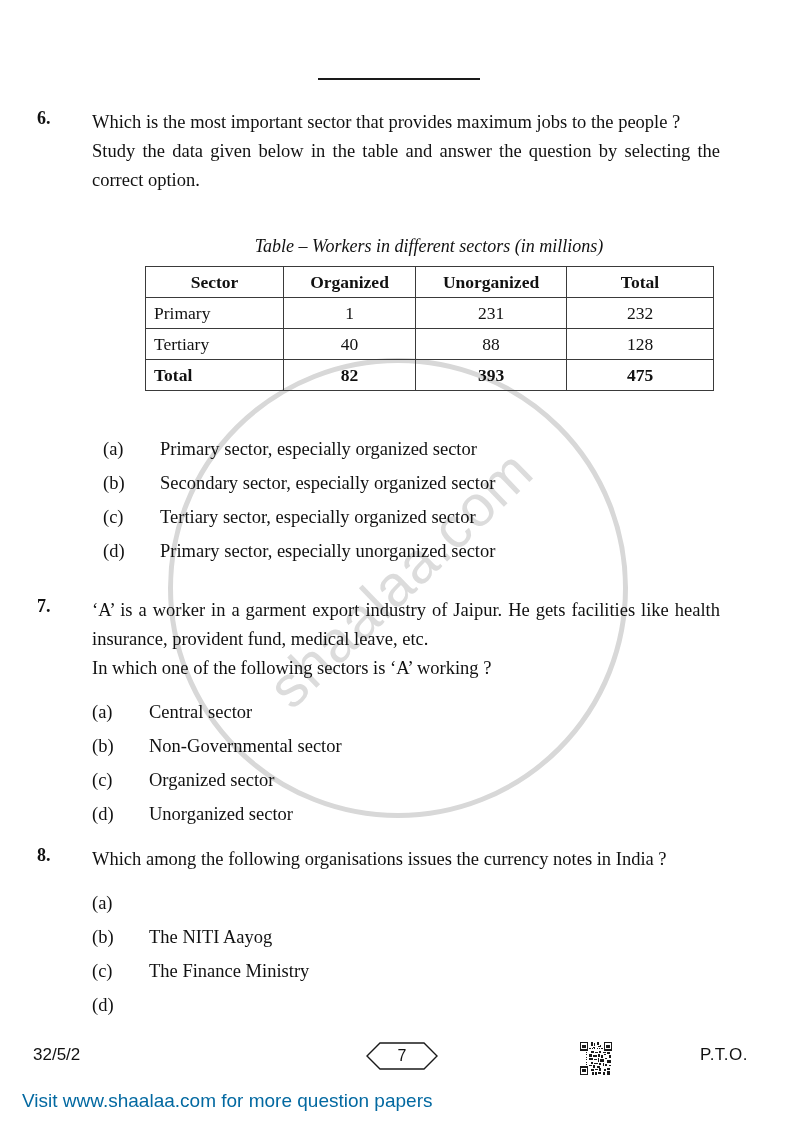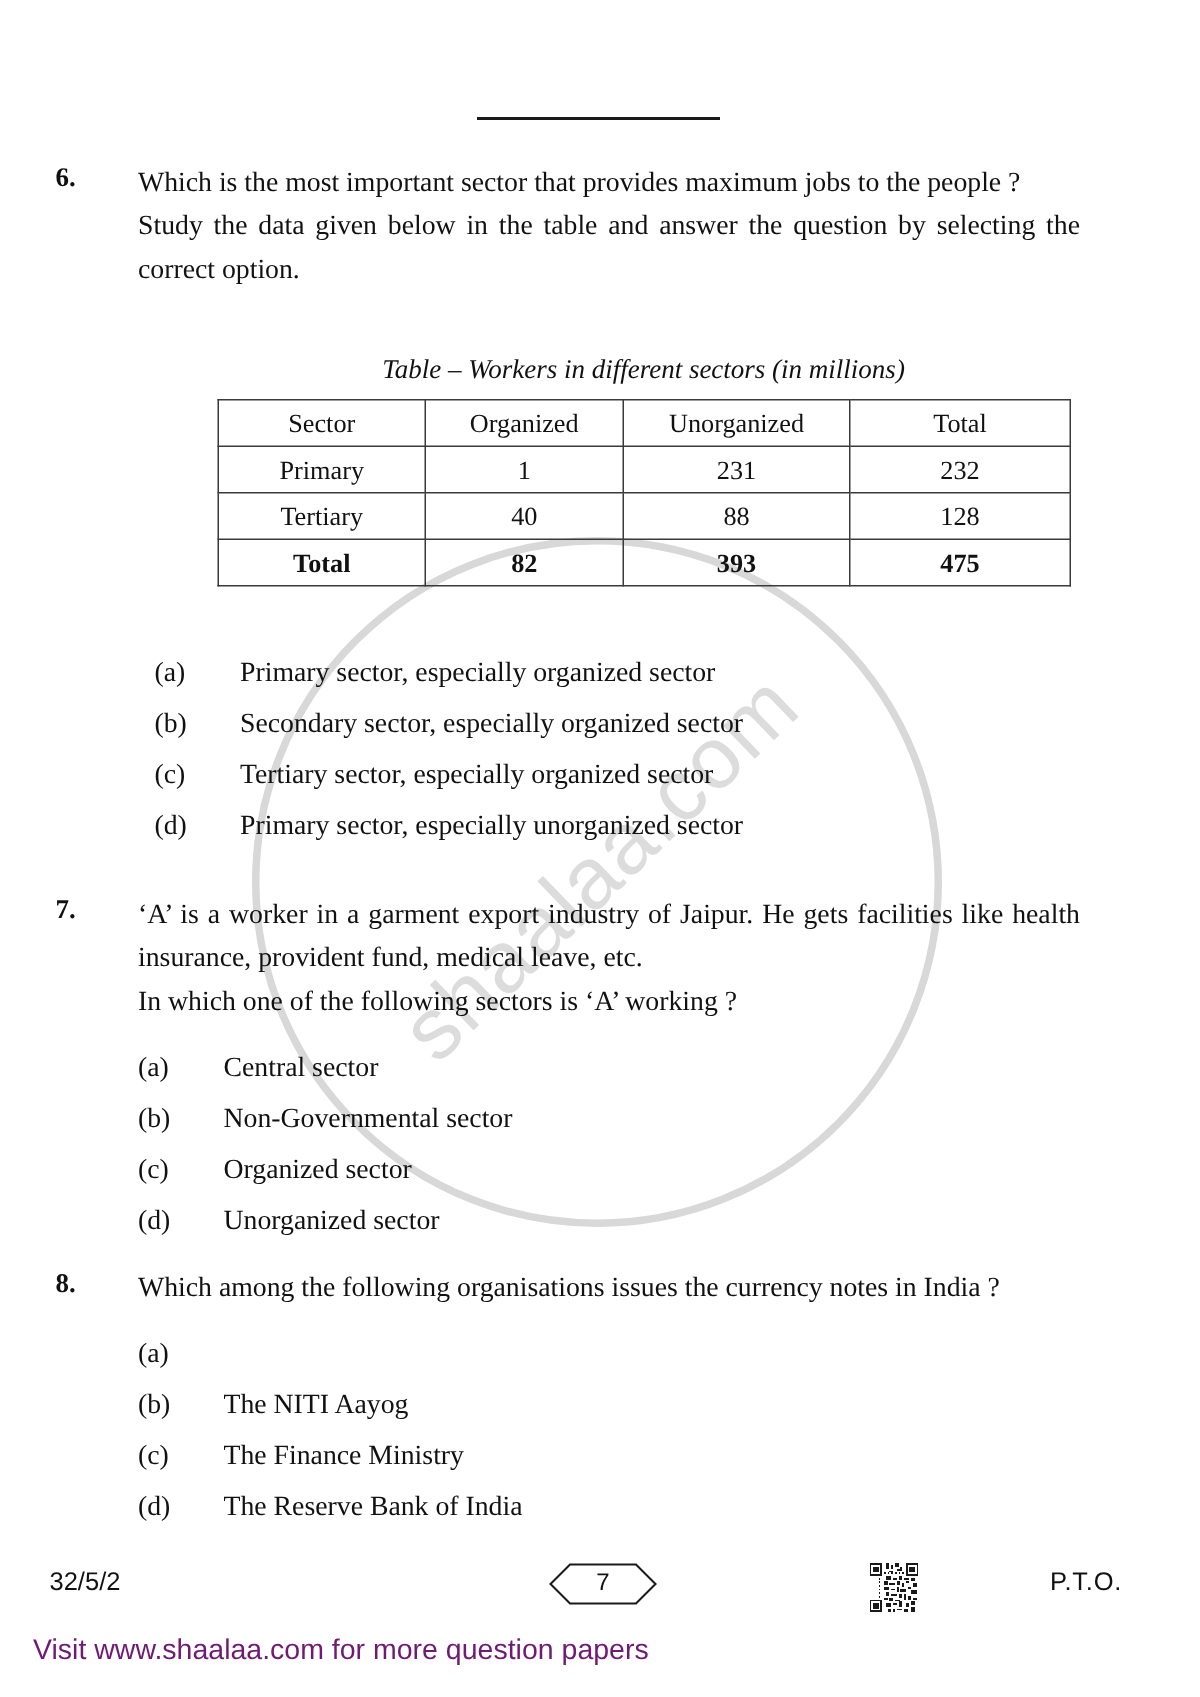--- a/index.html
+++ b/index.html
@@ -137,25 +137,25 @@
     table-layout: fixed;
   }
   table.data-table td, table.data-table th {
     border: 1px solid #3a3a3a;
     height: 30px;
     font-size: 17.5px;
     padding: 0 8px;
     background: transparent;
   }
   table.data-table th {
-    font-weight: normal;
+    font-weight: bold;
     text-align: center;
   }
   table.data-table td.sector {
-    text-align: center;
+    text-align: left;
   }
   table.data-table td.num {
     text-align: center;
   }
   table.data-table tr.total-row td {
     font-weight: bold;
   }
   col.c-sector { width: 138px; }
   col.c-org    { width: 132px; }
   col.c-unorg  { width: 151px; }
@@ -207,21 +207,21 @@
     top: 5px;
     font-size: 17px;
     letter-spacing: 0.5px;
   }
   .site-footer {
     position: absolute;
     left: 22px;
     top: 1090px;
     font-family: "Liberation Sans", "DejaVu Sans", sans-serif;
     font-size: 19px;
-    color: #701a75;
+    color: #0369a1;
   }
 </style>
 </head>
 <body>
 
 <div id="watermark">
   <div class="wm-circle"></div>
   <div class="wm-text">shaalaa.com</div>
 </div>
 
@@ -336,21 +336,20 @@
         <div class="opt">
           <span class="opt-letter">(b)</span>
           <span class="opt-text">The NITI Aayog</span>
         </div>
         <div class="opt">
           <span class="opt-letter">(c)</span>
           <span class="opt-text">The Finance Ministry</span>
         </div>
         <div class="opt">
           <span class="opt-letter">(d)</span>
-          <span class="opt-text">The Reserve Bank of India</span>
         </div>
       </div>
     </div>
   </div>
 
   <div class="footer">
     <div class="paper-code">32/5/2</div>
 
     <div class="page-hex">
       <svg width="72" height="28" viewBox="0 0 72 28" aria-hidden="true">

